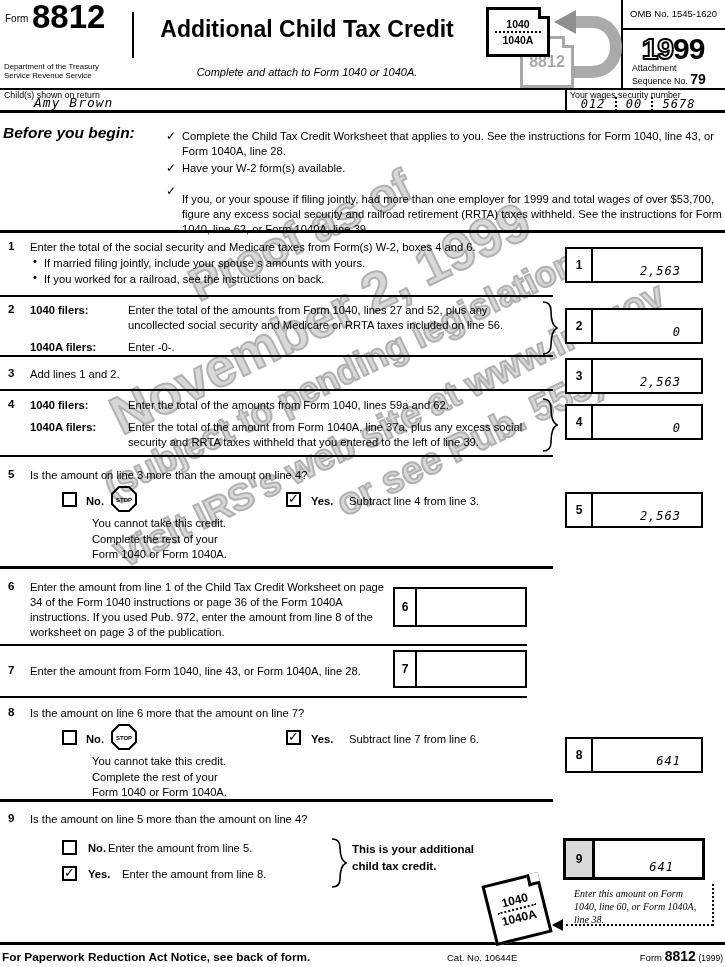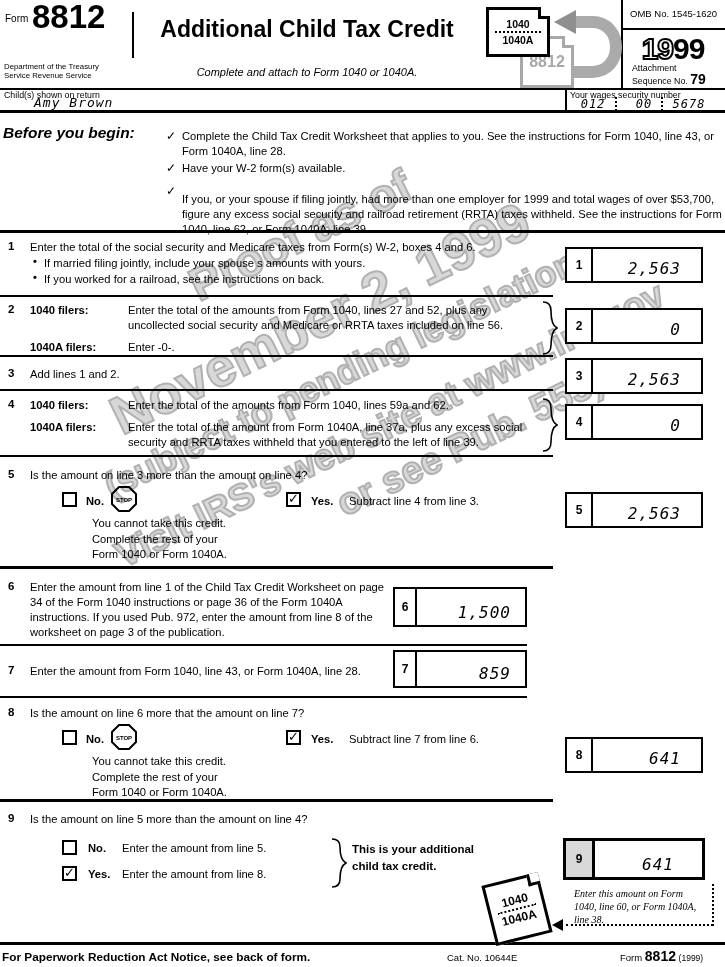--- a/index.html
+++ b/index.html
@@ -4,21 +4,21 @@
 <style>
   html,body{margin:0;padding:0;background:#888;}
   .page{position:relative;width:725px;height:967px;background:#fff;overflow:hidden;
         font-family:"Liberation Sans",sans-serif;color:#000;}
   .abs{position:absolute;}
   .t{font-size:11.2px;line-height:15px;}
   .b{font-weight:bold;}
   .i{font-style:italic;}
   .num{font-size:11.5px;font-weight:bold;}
   .sep{position:absolute;background:#000;left:0;}
-  .hand{font-family:"DejaVu Sans Mono",monospace;font-style:italic;font-size:16px;letter-spacing:1px;}
+  .hand{font-family:"DejaVu Sans Mono",monospace;font-style:italic;font-size:12px;letter-spacing:1px;}
   
   .abox{position:absolute;display:flex;border:2px solid #000;width:138px;height:36px;background:#fff;box-sizing:border-box;}
   .abox-n{width:24px;border-right:2px solid #000;display:flex;align-items:center;justify-content:center;
           font-weight:bold;font-size:12px;}
   .abox-v{flex:1;display:flex;align-items:flex-end;justify-content:flex-end;padding:0 20px 3px 0;}
   .mid .abox-n{width:20px;}
   .mid{width:134px;height:38px;}
   .big{border-width:3px;width:142px;height:42px;}
   .big .abox-n{background:#d9d9d9;width:26px;border-right-width:3px;}
   
@@ -101,21 +101,21 @@
 
     <div class="sep" style="top:88px;width:725px;height:1.5px;"></div>
 
     <span class="abs" style="left:4px;top:90px;font-size:8.8px;">Child(s) shown on return</span>
     <span class="abs hand" style="left:34px;top:95px;font-size:13px;">Amy Brown</span>
     <div class="abs" style="left:565px;top:88px;height:23px;border-left:2px solid #000;"></div>
     <span class="abs" style="left:570px;top:90px;font-size:8.8px;">Your wages security number</span>
     <div class="abs ssnrow hand" style="left:575px;top:97px;font-size:12px;">
       <span class="seg" style="width:36px;">012</span>
       <span class="ssnsep"></span>
-      <span class="seg" style="width:26px;margin-left:10px;">00</span>
+      <span class="seg" style="width:26px;">00</span>
       <span class="ssnsep"></span>
       <span class="seg" style="width:44px;">5678</span>
     </div>
     <div class="sep" style="top:110px;width:725px;height:2.5px;"></div>
 
     <div class="abs b i" style="left:3px;top:124px;font-size:15.5px;">Before you begin:</div>
     <span class="abs" style="left:166px;top:129px;font-size:12px;">✓</span>
     <div class="abs t" style="left:182px;top:129px;width:538px;">Complete the Child Tax Credit Worksheet that applies to you. See the instructions for Form 1040, line 43, or Form 1040A, line 28.</div>
     <span class="abs" style="left:166px;top:161px;font-size:12px;">✓</span>
     <div class="abs t" style="left:182px;top:161px;width:538px;">Have your W-2 form(s) available.</div>
@@ -190,29 +190,27 @@
     <div class="abox" style="left:565px;top:492px;">
       <span class="abox-n">5</span>
       <span class="abox-v hand">2,563</span>
     </div>
     <div class="sep" style="top:566px;width:553px;height:3px;"></div>
 
     <span class="abs num" style="left:8px;top:580px;">6</span>
     <div class="abs t" style="left:30px;top:580px;width:358px;">Enter the amount from line 1 of the Child Tax Credit Worksheet on page 34 of the Form 1040 instructions or page 36 of the Form 1040A instructions. If you used Pub. 972, enter the amount from line 8 of the worksheet on page 3 of the publication.</div>
     <div class="abox mid" style="left:393px;top:587px;height:40px;">
       <span class="abox-n">6</span>
-      <span class="abox-v hand" style="padding-right:14px;">1,500</span>
     </div>
     <div class="sep" style="top:644px;width:527px;height:1.5px;"></div>
 
     <span class="abs num" style="left:8px;top:664px;">7</span>
     <div class="abs t" style="left:30px;top:664px;width:358px;">Enter the amount from Form 1040, line 43, or Form 1040A, line 28.</div>
     <div class="abox mid" style="left:393px;top:650px;">
       <span class="abox-n">7</span>
-      <span class="abox-v hand" style="padding-right:14px;">859</span>
     </div>
     <div class="sep" style="top:696px;width:527px;height:2px;"></div>
 
     <span class="abs num" style="left:8px;top:706px;">8</span>
     <div class="abs t" style="left:30px;top:706px;width:450px;">Is the amount on line 6 more that the amount on line 7?</div>
     <div class="cb" style="left:62px;top:730px;"></div>
     <span class="abs t b" style="left:86px;top:732px;">No.</span>
     <svg class="abs" style="left:111px;top:724px;" width="26" height="26" viewBox="0 0 26 26">
       <polygon points="8,1 18,1 25,8 25,18 18,25 8,25 1,18 1,8" fill="none" stroke="#000" stroke-width="2"></polygon>
       <text x="13" y="15.5" text-anchor="middle" font-size="6" font-weight="bold">STOP</text>
@@ -228,21 +226,21 @@
     <div class="abox" style="left:565px;top:737px;">
       <span class="abox-n">8</span>
       <span class="abox-v hand">641</span>
     </div>
     <div class="sep" style="top:799px;width:553px;height:3px;"></div>
 
     <span class="abs num" style="left:8px;top:812px;">9</span>
     <div class="abs t" style="left:30px;top:812px;width:450px;">Is the amount on line 5 more than the amount on line 4?</div>
     <div class="cb" style="left:62px;top:840px;"></div>
     <span class="abs t b" style="left:88px;top:841px;">No.</span>
-    <div class="abs t" style="left:122px;top:841px;width:210px;">Enter the amount from line 5.</div>
+    <div class="abs t" style="left:108px;top:841px;width:210px;">Enter the amount from line 5.</div>
     <div class="cb" style="left:62px;top:866px;">
       <span class="ck">✓</span>
     </div>
     <span class="abs t b" style="left:88px;top:867px;">Yes.</span>
     <div class="abs t" style="left:122px;top:867px;width:210px;">Enter the amount from line 8.</div>
     <svg class="abs" style="left:330px;top:836px;" width="17" height="54" viewBox="0 0 17 54">
       <path d="M2,3 Q10,3 10,11 Q10,24 16,27 Q10,30 10,43 Q10,51 2,51" fill="none" stroke="#000" stroke-width="1.6"></path>
     </svg>
     <div class="abs b" style="left:352px;top:843px;font-size:11.5px;">This is your additional</div>
     <div class="abs b" style="left:352px;top:860px;font-size:11.5px;">child tax credit.</div>
@@ -258,20 +256,20 @@
     <div class="doc abs" style="left:488px;top:878px;width:58px;height:62px;font-size:12px;transform:rotate(-14deg);">
       <span class="fold"></span>
       <span>1040</span>
       <span class="dsep"></span>
       <span>1040A</span>
     </div>
 
     <div class="sep" style="top:942px;width:725px;height:3px;"></div>
     <div class="abs b" style="left:2px;top:950px;font-size:11.8px;">For Paperwork Reduction Act Notice, see back of form.</div>
     <div class="abs" style="left:447px;top:952px;font-size:9.5px;">Cat. No. 10644E</div>
-    <div class="abs" style="left:620px;top:948px;width:103px;text-align:left;font-size:9.5px;">
+    <div class="abs" style="left:620px;top:948px;width:103px;text-align:right;font-size:9.5px;">
       <span>Form</span>
       <span class="b" style="font-size:14px;">8812</span>
       <span style="font-size:8.5px;">(1999)</span>
     </div>
 
   </div>
 </div>
 
 </body></html>

